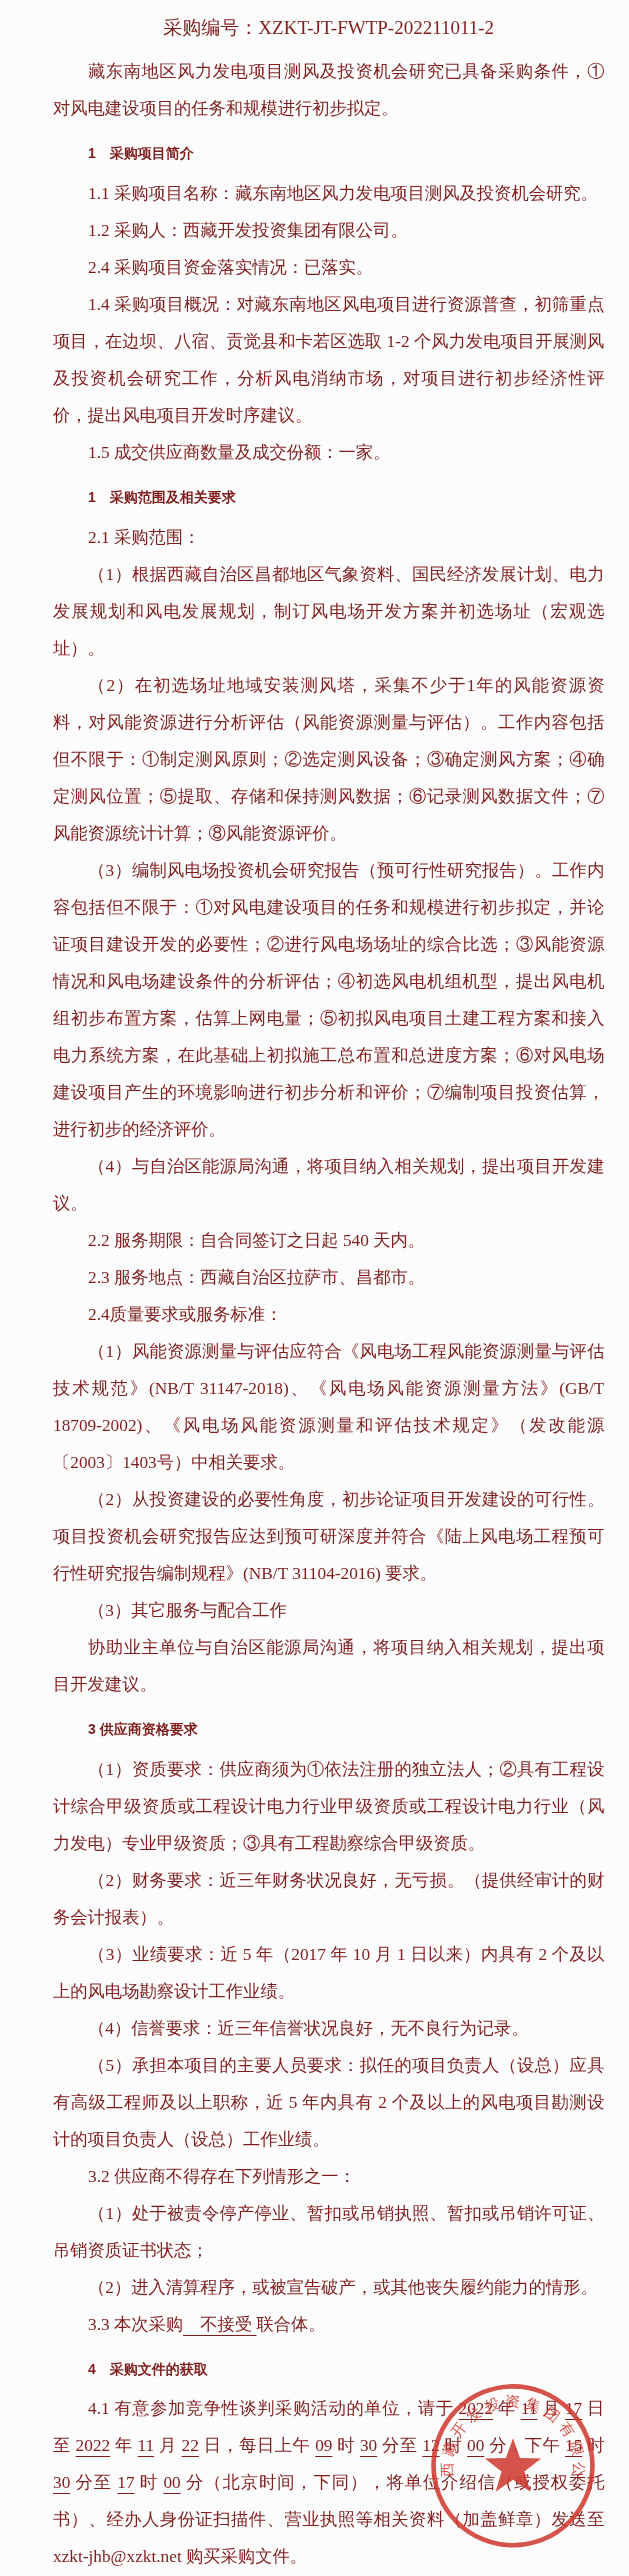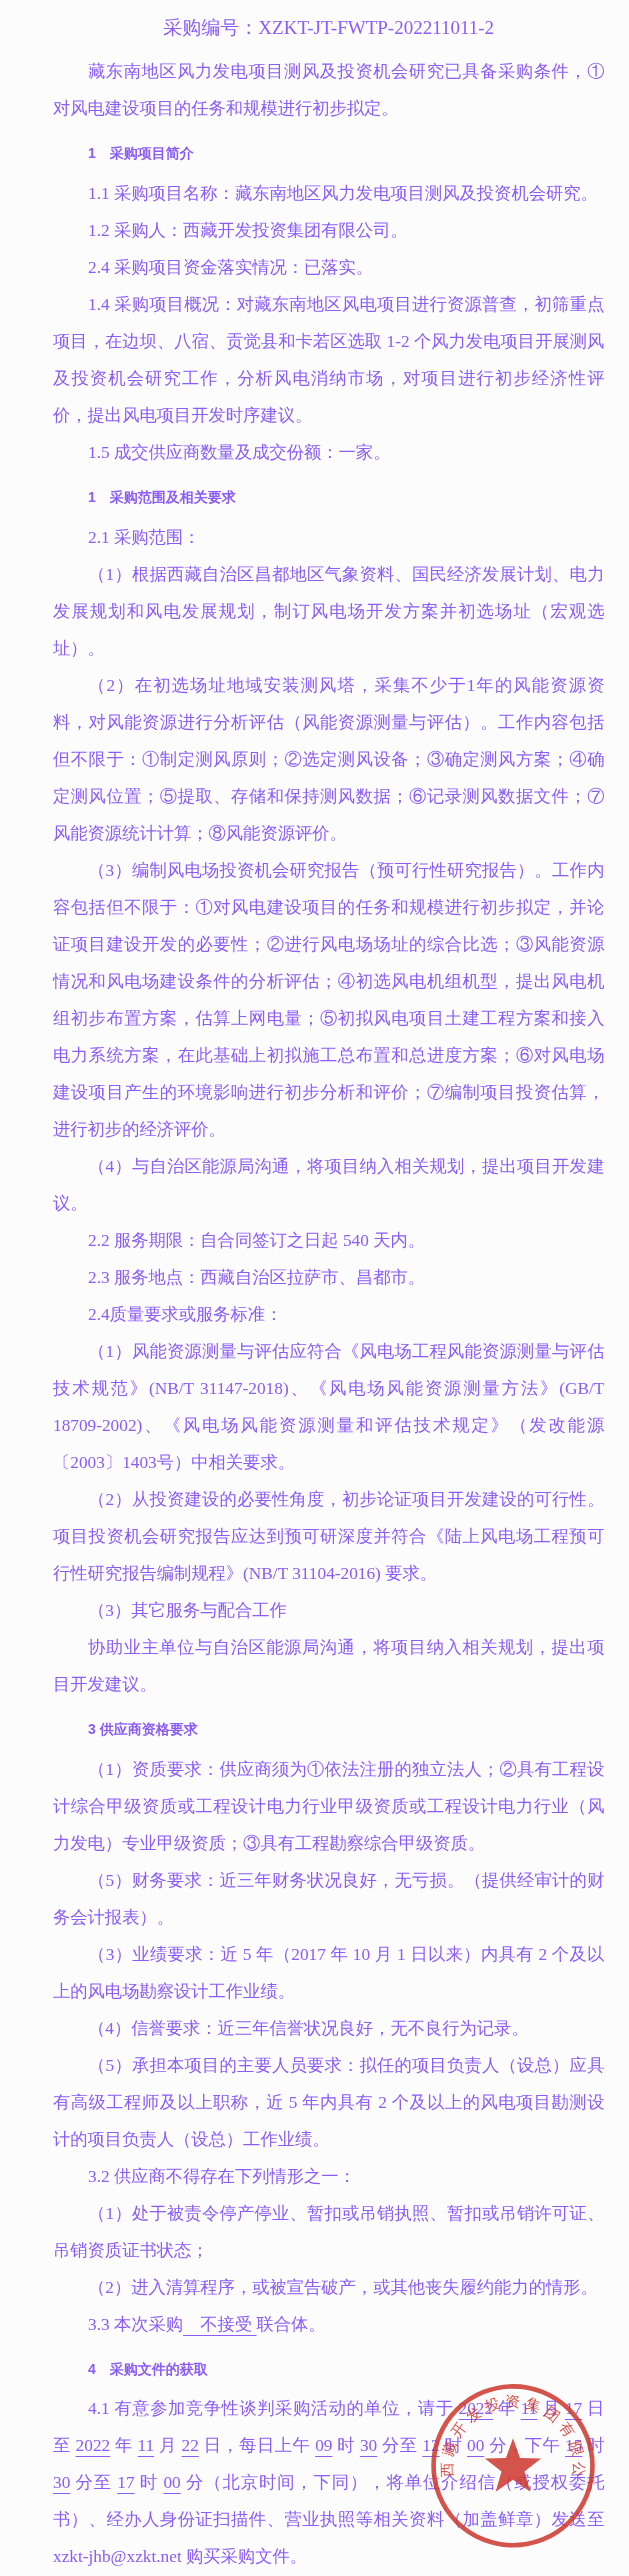--- a/index.html
+++ b/index.html
@@ -1,20 +1,20 @@
 <!DOCTYPE html>
 <html style="font-size:14.6px"><head>
 <meta charset="utf-8">
 <style>
   html,body{margin:0;padding:0;}
   .page{
     position:relative;
     width:630px;height:2576px;
     background:#fcfcfc;
-    color:#8b5cf6;
+    color:#7f1d1d;
     font-family:"Liberation Serif","DejaVu Serif",serif;
     overflow:hidden;
     box-sizing:border-box;
   }
   .content{
     padding:7.3px 25.6px 0 53px;
   }
   .blk{font-size:17.3px;line-height:37px;text-align:justify;}
   .blk-title{
     text-align:center;
@@ -68,21 +68,21 @@
       <div class="blk blk-para"><span>（4）与自治区能源局沟通，将项目纳入相关规划，提出项目开发建议。</span></div>
       <div class="blk blk-para"><span>2.2 服务期限：自合同签订之日起 540 天内。</span></div>
       <div class="blk blk-para"><span>2.3 服务地点：西藏自治区拉萨市、昌都市。</span></div>
       <div class="blk blk-para"><span>2.4质量要求或服务标准：</span></div>
       <div class="blk blk-para"><span>（1）风能资源测量与评估应符合《风电场工程风能资源测量与评估技术规范》(NB/T 31147-2018)、《风电场风能资源测量方法》(GB/T 18709-2002)、《风电场风能资源测量和评估技术规定》（发改能源〔2003〕1403号）中相关要求。</span></div>
       <div class="blk blk-para"><span>（2）从投资建设的必要性角度，初步论证项目开发建设的可行性。项目投资机会研究报告应达到预可研深度并符合《陆上风电场工程预可行性研究报告编制规程》(NB/T 31104-2016) 要求。</span></div>
       <div class="blk blk-para"><span>（3）其它服务与配合工作</span></div>
       <div class="blk blk-para"><span>协助业主单位与自治区能源局沟通，将项目纳入相关规划，提出项目开发建议。</span></div>
       <div class="blk blk-heading"><span>3 供应商资格要求</span></div>
       <div class="blk blk-para"><span>（1）资质要求：供应商须为①依法注册的独立法人；②具有工程设计综合甲级资质或工程设计电力行业甲级资质或工程设计电力行业（风力发电）专业甲级资质；③具有工程勘察综合甲级资质。</span></div>
-      <div class="blk blk-para"><span>（5）财务要求：近三年财务状况良好，无亏损。（提供经审计的财务会计报表）。</span></div>
+      <div class="blk blk-para"><span>（2）财务要求：近三年财务状况良好，无亏损。（提供经审计的财务会计报表）。</span></div>
       <div class="blk blk-para"><span>（3）业绩要求：近 5 年（2017 年 10 月 1 日以来）内具有 2 个及以上的风电场勘察设计工作业绩。</span></div>
       <div class="blk blk-para"><span>（4）信誉要求：近三年信誉状况良好，无不良行为记录。</span></div>
       <div class="blk blk-para"><span>（5）承担本项目的主要人员要求：拟任的项目负责人（设总）应具有高级工程师及以上职称，近 5 年内具有 2 个及以上的风电项目勘测设计的项目负责人（设总）工作业绩。</span></div>
       <div class="blk blk-para"><span>3.2 供应商不得存在下列情形之一：</span></div>
       <div class="blk blk-para"><span>（1）处于被责令停产停业、暂扣或吊销执照、暂扣或吊销许可证、吊销资质证书状态；</span></div>
       <div class="blk blk-para"><span>（2）进入清算程序，或被宣告破产，或其他丧失履约能力的情形。</span></div>
       <div class="blk blk-para"><span>3.3 本次采购</span><span class="u">　不接受 </span><span>联合体。</span></div>
       <div class="blk blk-heading"><span>4　采购文件的获取</span></div>
       <div class="blk blk-para"><span>4.1 有意参加竞争性谈判采购活动的单位，请于 </span><span class="u">2022</span><span> 年 </span><span class="u">11</span><span> 月 </span><span class="u">17</span><span> 日至 </span><span class="u">2022</span><span> 年 </span><span class="u">11</span><span> 月 </span><span class="u">22</span><span> 日，每日上午 </span><span class="u">09</span><span> 时 </span><span class="u">30</span><span> 分至 </span><span class="u">12</span><span> 时 </span><span class="u">00</span><span> 分，下午 </span><span class="u">15</span><span> 时 </span><span class="u">30</span><span> 分至 </span><span class="u">17</span><span> 时 </span><span class="u">00</span><span> 分（北京时间，下同），将单位介绍信（或授权委托书）、经办人身份证扫描件、营业执照等相关资料（加盖鲜章）发送至 xzkt-jhb@xzkt.net 购买采购文件。</span></div>
     </div>

